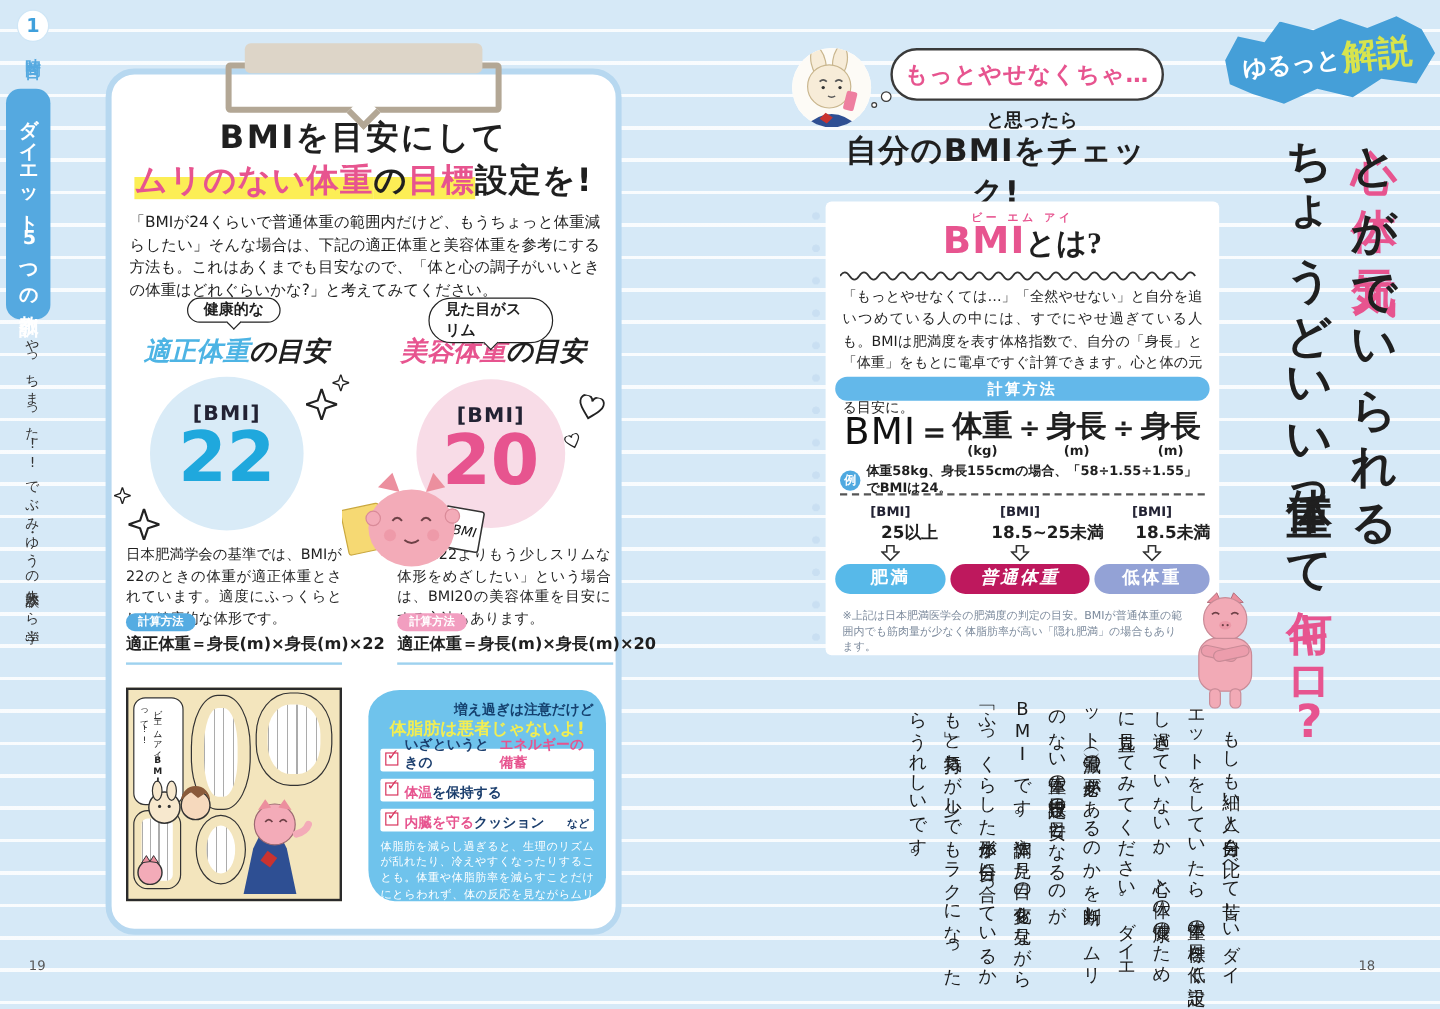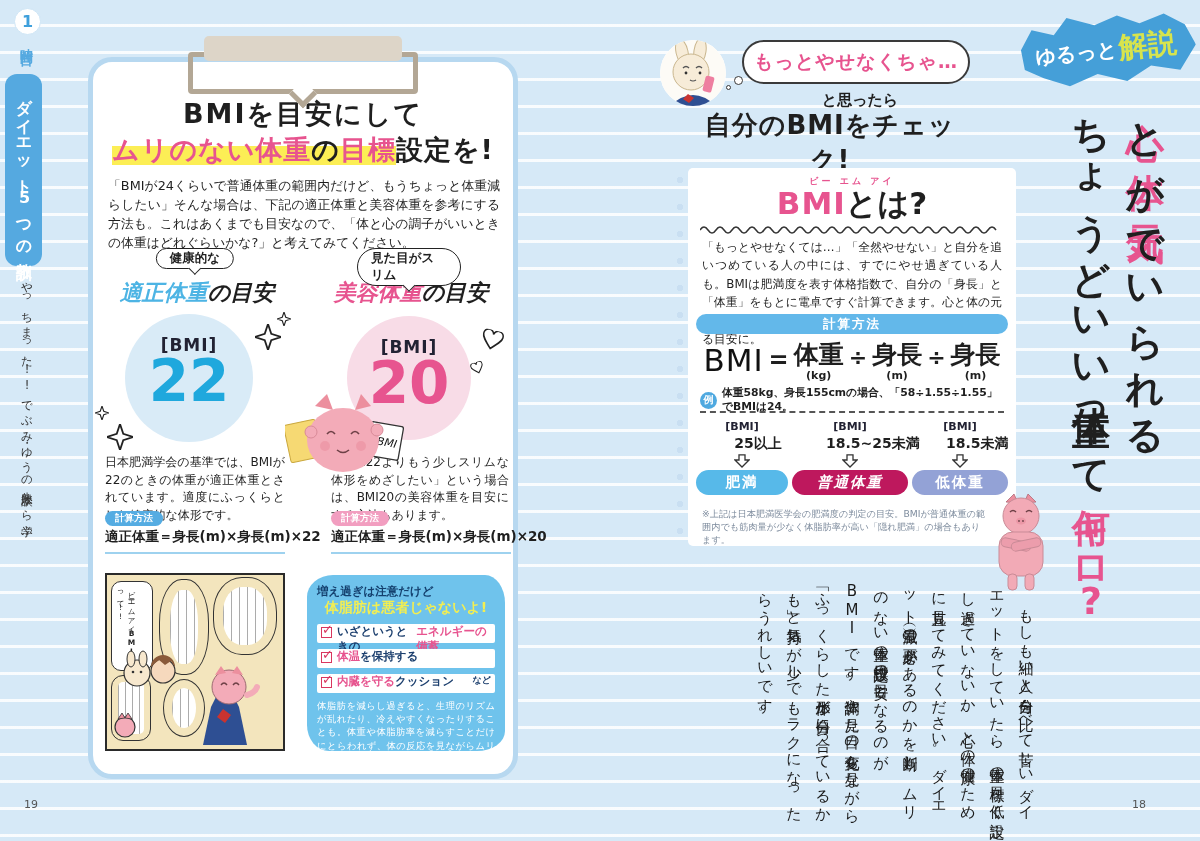--- a/index.html
+++ b/index.html
@@ -68,24 +68,24 @@
   .c-b4 { left:4px; top:100px; width:40px; height:66px; border-radius:12px;
     background-image:repeating-linear-gradient(90deg, rgba(70,70,70,.45) 0 1px, transparent 1px 7px);
     background-origin:content-box; background-clip:content-box; padding:6px; }
   .c-b5 { left:56px; top:104px; width:42px; height:58px; border-radius:50%;
     background-image:repeating-linear-gradient(90deg, rgba(70,70,70,.45) 0 1px, transparent 1px 8px);
     background-origin:content-box; background-clip:content-box; padding:8px; }
 
   
   .fat-box { left:214px; top:513px; width:198px; height:176px; background:#6fc3ec;
     border-radius:26px 20px 28px 22px / 22px 28px 20px 26px; padding:9px 10px; }
-  .fb-t1 { text-align:left; font-size:11.5px; font-weight:bold; color:#14406e; }
+  .fb-t1 { text-align:right; font-size:11.5px; font-weight:bold; color:#14406e; }
   .fb-t2 { text-align:center; font-size:14px; font-weight:bold; color:#f2ee52; margin-bottom:7px; }
   .fb-item { position:relative; background:#fff; border-radius:2px; height:19px; margin-bottom:6px;
-    display:flex; align-items:flex-start; padding-left:20px; font-size:11.5px; font-weight:bold; color:#1c3f6e; }
+    display:flex; align-items:flex-end; padding-left:20px; font-size:11.5px; font-weight:bold; color:#1c3f6e; }
   .fb-check { position:absolute; left:4px; top:3px; width:11px; height:11px; border:1.5px solid #d9365e; background:#fff; }
   .fb-check::after { content:"✓"; position:absolute; left:0px; top:-6px; color:#d9365e; font-size:13px; font-weight:bold; }
   .fb-etc { margin-left:auto; margin-right:4px; font-size:9px; color:#1c3f6e; }
   .fb-note { font-size:9.3px; line-height:13.2px; color:#fff; text-align:justify; }
 
   
   .avatar { left:660px; top:40px; width:66px; height:66px; border-radius:50%; background:#fff; overflow:hidden; }
   .thought { left:742px; top:40px; width:228px; height:44px; background:#fff; border:2px solid #3a3a3a;
     border-radius:24px; display:flex; align-items:center; justify-content:center;
     color:#e7548f; font-size:19px; font-weight:bold; letter-spacing:1px; }
@@ -101,21 +101,21 @@
 
   .headline { right:28px; top:92px; font-size:38px; font-weight:bold; line-height:54px; letter-spacing:4px; }
 
   .panel { left:688px; top:168px; width:328px; height:378px; background:#fff; border-radius:5px; }
   .panel::before { content:""; position:absolute; left:-12px; top:6px; width:8px; height:360px;
     background-image:radial-gradient(circle 3px at 4px 6px, #c9dff2 3px, transparent 3.4px);
     background-size:8px 27px; background-repeat:repeat-y; }
   .p-ruby { top:7px; left:0; width:100%; color:#e7548f; font-size:9px; letter-spacing:3px; font-weight:bold; }
   .p-title { top:15px; left:0; width:100%; }
   .p-title .em { color:#e7548f; font-size:31px; font-weight:bold; letter-spacing:1px; }
-  .p-title .rest { font-size:31px; font-weight:bold; }
+  .p-title .rest { font-size:25px; font-weight:bold;font-family:Liberation Serif, serif; }
   .p-wave { top:57px; left:12px; }
   .p-body { top:70px; left:14px; width:300px; font-size:11.8px; line-height:18.4px; text-align:justify; }
   .p-banner { top:146px; left:8px; width:312px; height:20px; background:#63b8ea; border-radius:11px;
     color:#fff; font-size:12.5px; font-weight:bold; display:flex; align-items:center; justify-content:center; letter-spacing:2px; }
   .p-formula { top:172px; left:0; width:100%; display:flex; justify-content:center; align-items:flex-start; gap:5px; }
   .p-formula .lhs { font-size:31px; letter-spacing:1px; color:#111; line-height:40px; }
   .p-formula .eq { font-size:24px; line-height:40px; font-weight:bold; }
   .p-formula .term { display:flex; flex-direction:column; align-items:center; }
   .p-formula .term .main { font-size:25px; font-weight:bold; line-height:30px;text-align:right; }
   .p-formula .term .sub { font-size:11px; font-weight:bold; line-height:11px; }

